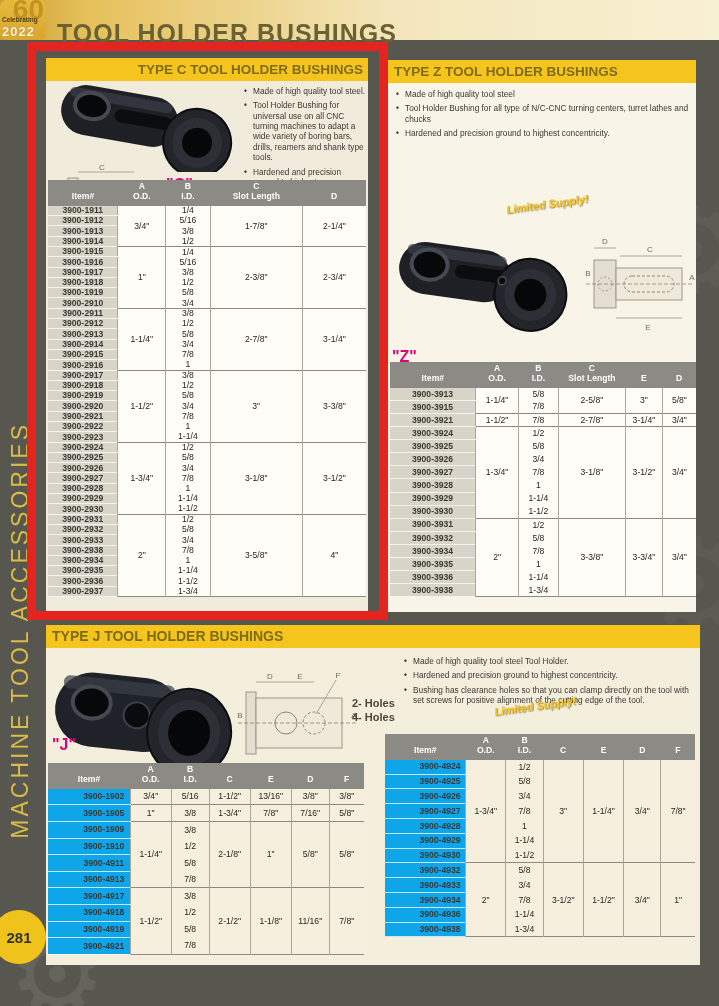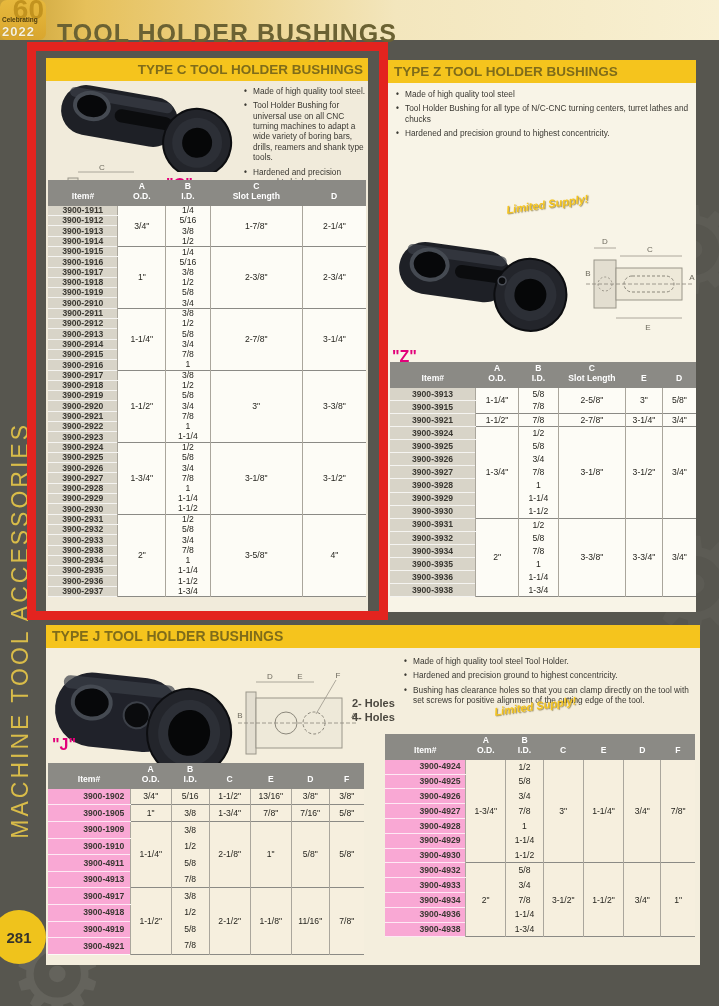--- a/index.html
+++ b/index.html
@@ -58,21 +58,21 @@
     vertical-align:bottom; padding:2px 0 3px; line-height:1.15; text-align:center; }
   .dtable td { font-size:8.6px; text-align:center; vertical-align:middle; padding:0;
     border-left:1px solid #aaa69c; color:#26251f; line-height:1; }
   .dtable td.item { border-left:none; font-weight:bold; background:#d8d4c8; color:#3a3832;
     border-bottom:1px solid rgba(255,255,255,.75); }
   .dtable tr.g-first td { border-top:1px solid #8b8a85; }
   .dtable table { border-bottom:1px solid #8b8a85; }
   .tbl-white td { background:#fdfcf6; }
   .tbl-white td.item { background:#d8d4c8; }
   .tbl-cream td { background:#f6efde; }
-  .tbl-cream td.item { background:#f9a8d4;padding-left:30px; }
+  .tbl-cream td.item { background:#0ea5e9;padding-left:30px; }
   .tbl-c td { height:10.3px; }
   .tbl-z td { height:13.1px; }
   .tbl-jl td { height:16.6px; }
   .tbl-jr td { height:14.8px; }
 
   .abs { position:absolute; }
   svg text { font-family:"Liberation Sans",sans-serif; }
   .dim-text { font-size:8px; fill:#6e6a5e; }
 </style>
 </head>

